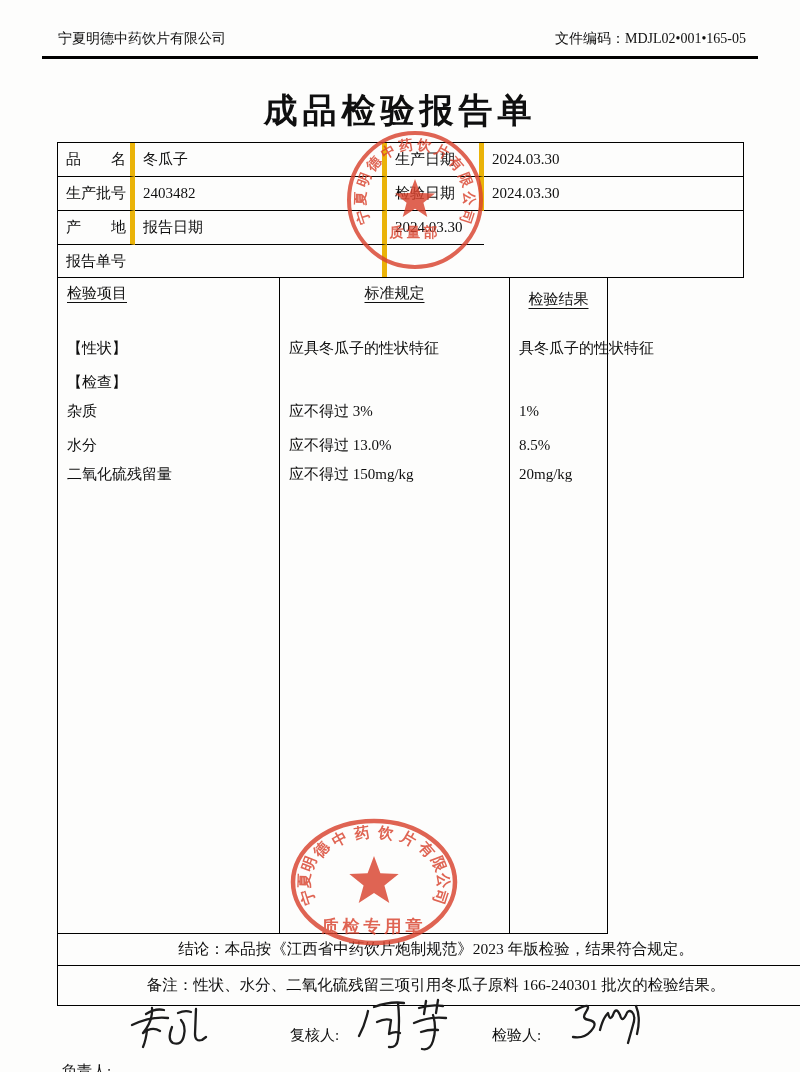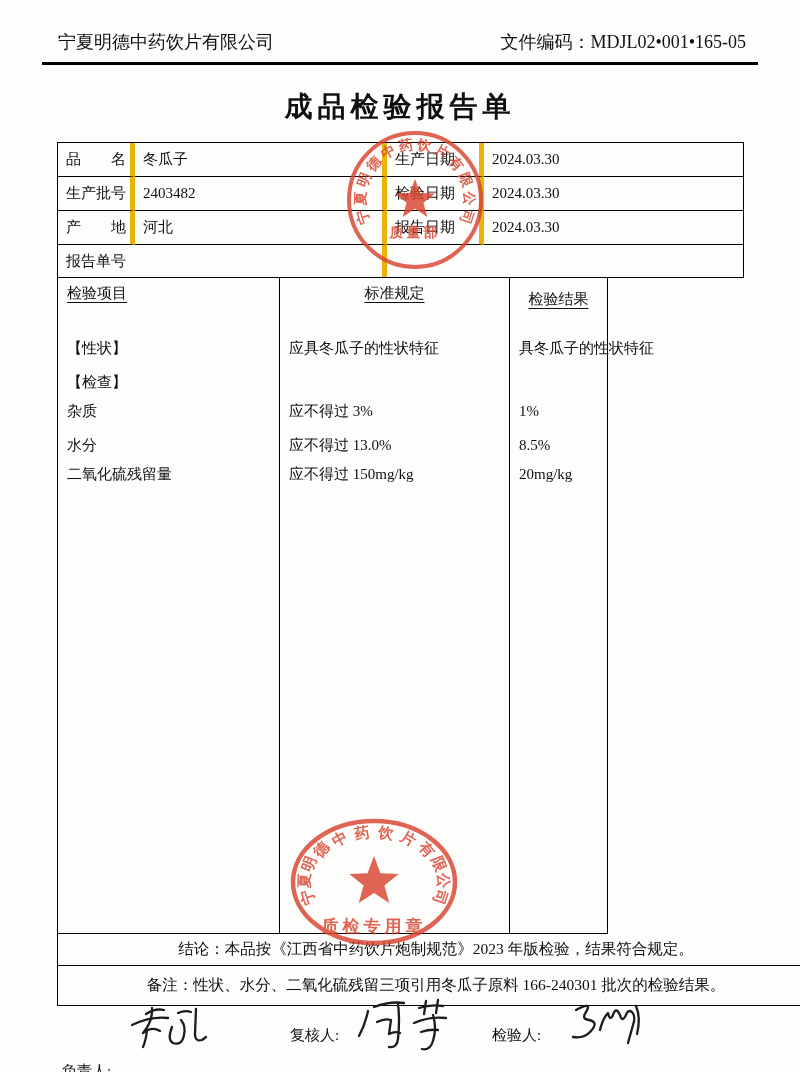--- a/index.html
+++ b/index.html
@@ -2,23 +2,23 @@
 <html><head>
 <meta charset="utf-8">
 <style>
   html,body{margin:0;padding:0}
   body{width:800px;height:1072px;position:relative;background:#fdfdfc;
        font-family:"Liberation Serif","DejaVu Serif",serif;color:#0f0f0f;overflow:hidden}
   .abs{position:absolute}
   
   #hdr{left:42px;top:30px;width:716px;border-bottom:3px solid #000;
        padding:0 12px 8px 16px;box-sizing:border-box;display:flex;
-       justify-content:space-between;align-items:flex-end;font-size:18px}
+       justify-content:space-between;align-items:flex-end;font-size:14px}
   
-  #title{left:0;top:88px;width:800px;text-align:center;font-size:28px;
+  #title{left:0;top:88px;width:800px;text-align:center;font-size:34px;
          font-weight:bold;letter-spacing:5px}
   
   #t1{left:57px;top:142px;width:687px;height:136px;border:1px solid #000;
       box-sizing:border-box;display:grid;grid-template-columns:77px 252px 97px 1fr;
       grid-template-rows:34px 34px 34px 1fr;font-size:15px}
   .cell{padding-left:8px;display:flex;align-items:center;white-space:nowrap;overflow:hidden}
   .br{border-right:5px solid #eab308}
   .bb{border-bottom:1px solid #000}
   .sp2{grid-column:1/3}
   .sp34{grid-column:3/5}
@@ -59,21 +59,20 @@
   <div class="cell br bb">冬瓜子</div>
   <div class="cell br bb">生产日期</div>
   <div class="cell bb">2024.03.30</div>
 
   <div class="cell br bb">生产批号</div>
   <div class="cell br bb">2403482</div>
   <div class="cell br bb">检验日期</div>
   <div class="cell bb">2024.03.30</div>
 
   <div class="cell br bb">产　　地</div>
-  <div class="cell br bb">河北</div>
   <div class="cell br bb">报告日期</div>
   <div class="cell bb">2024.03.30</div>
 
   <div class="cell br sp2">报告单号</div>
 </div>
 
 <div id="main" class="abs">
   <div class="mcol br">
     <div class="mline mhead" style="top:5px">检验项目</div>
     <div class="mline" style="top:60px">【性状】</div>

